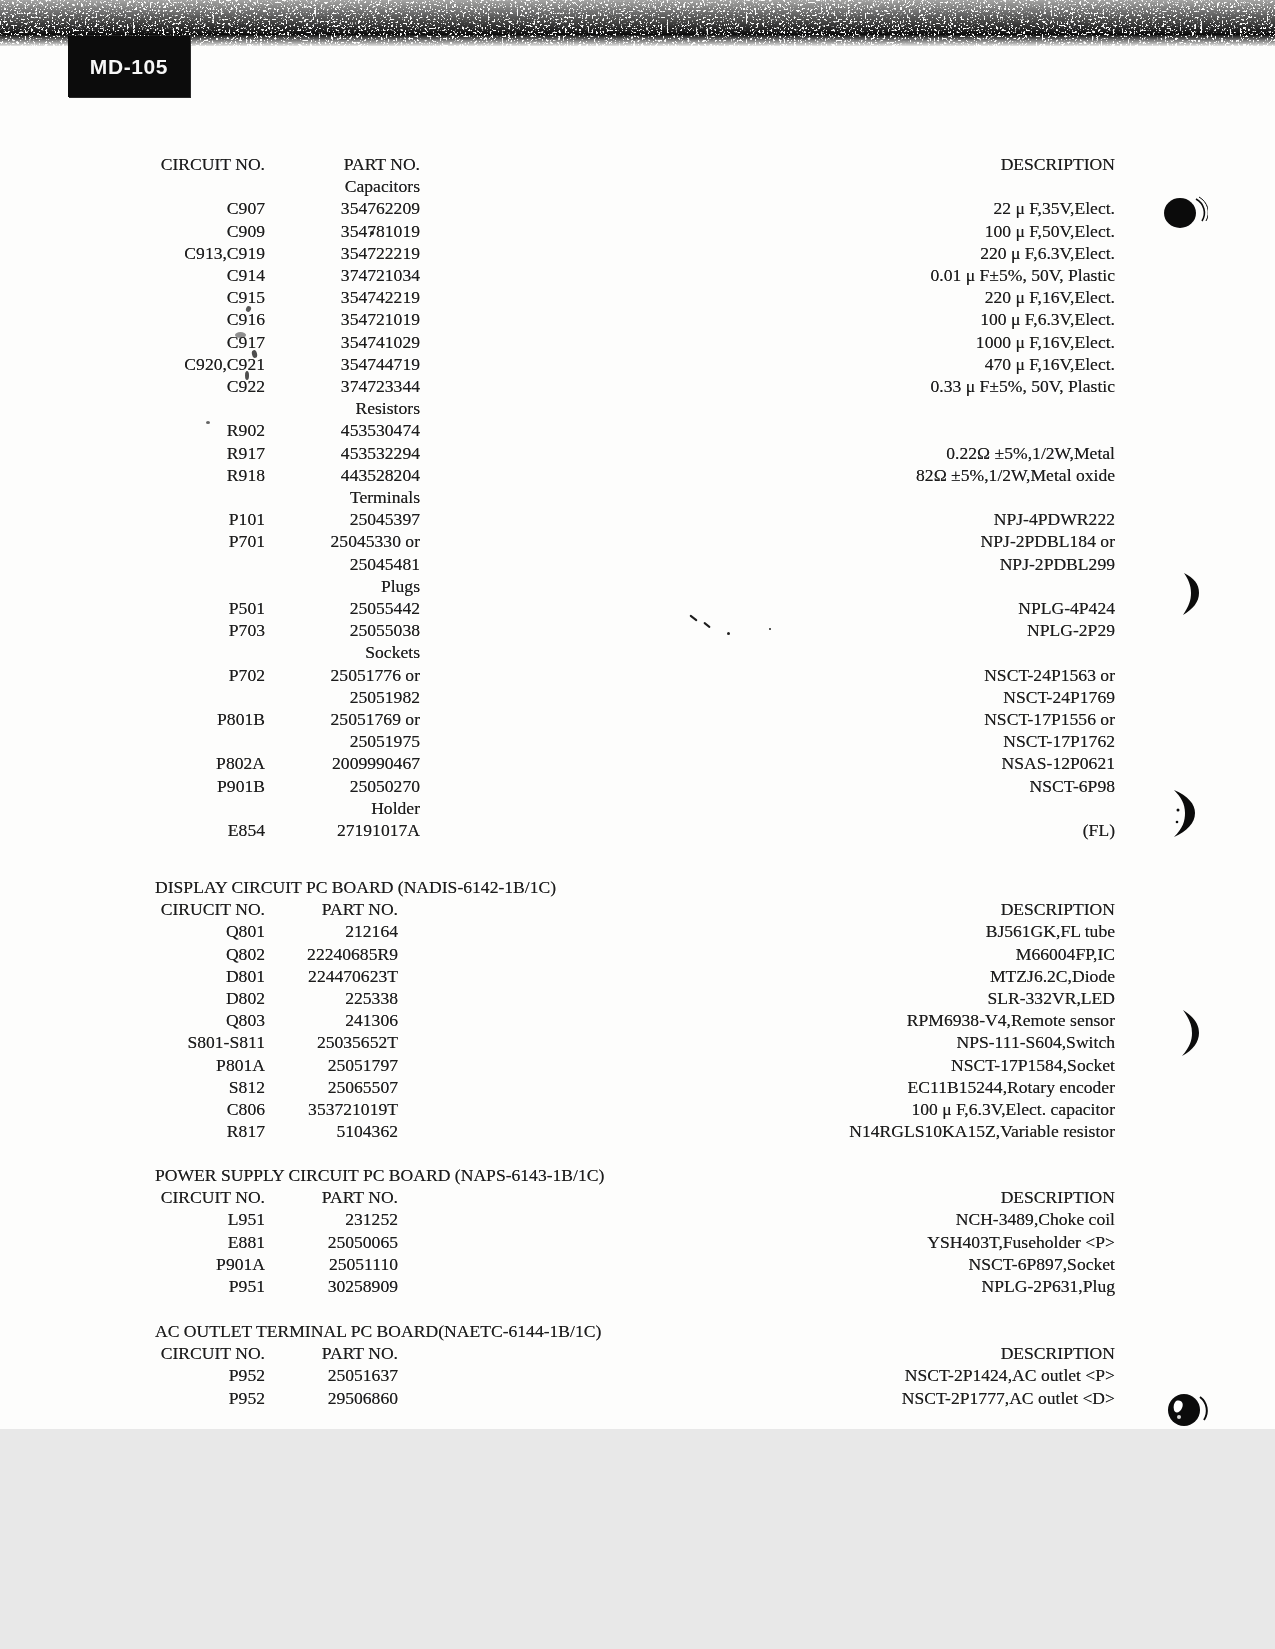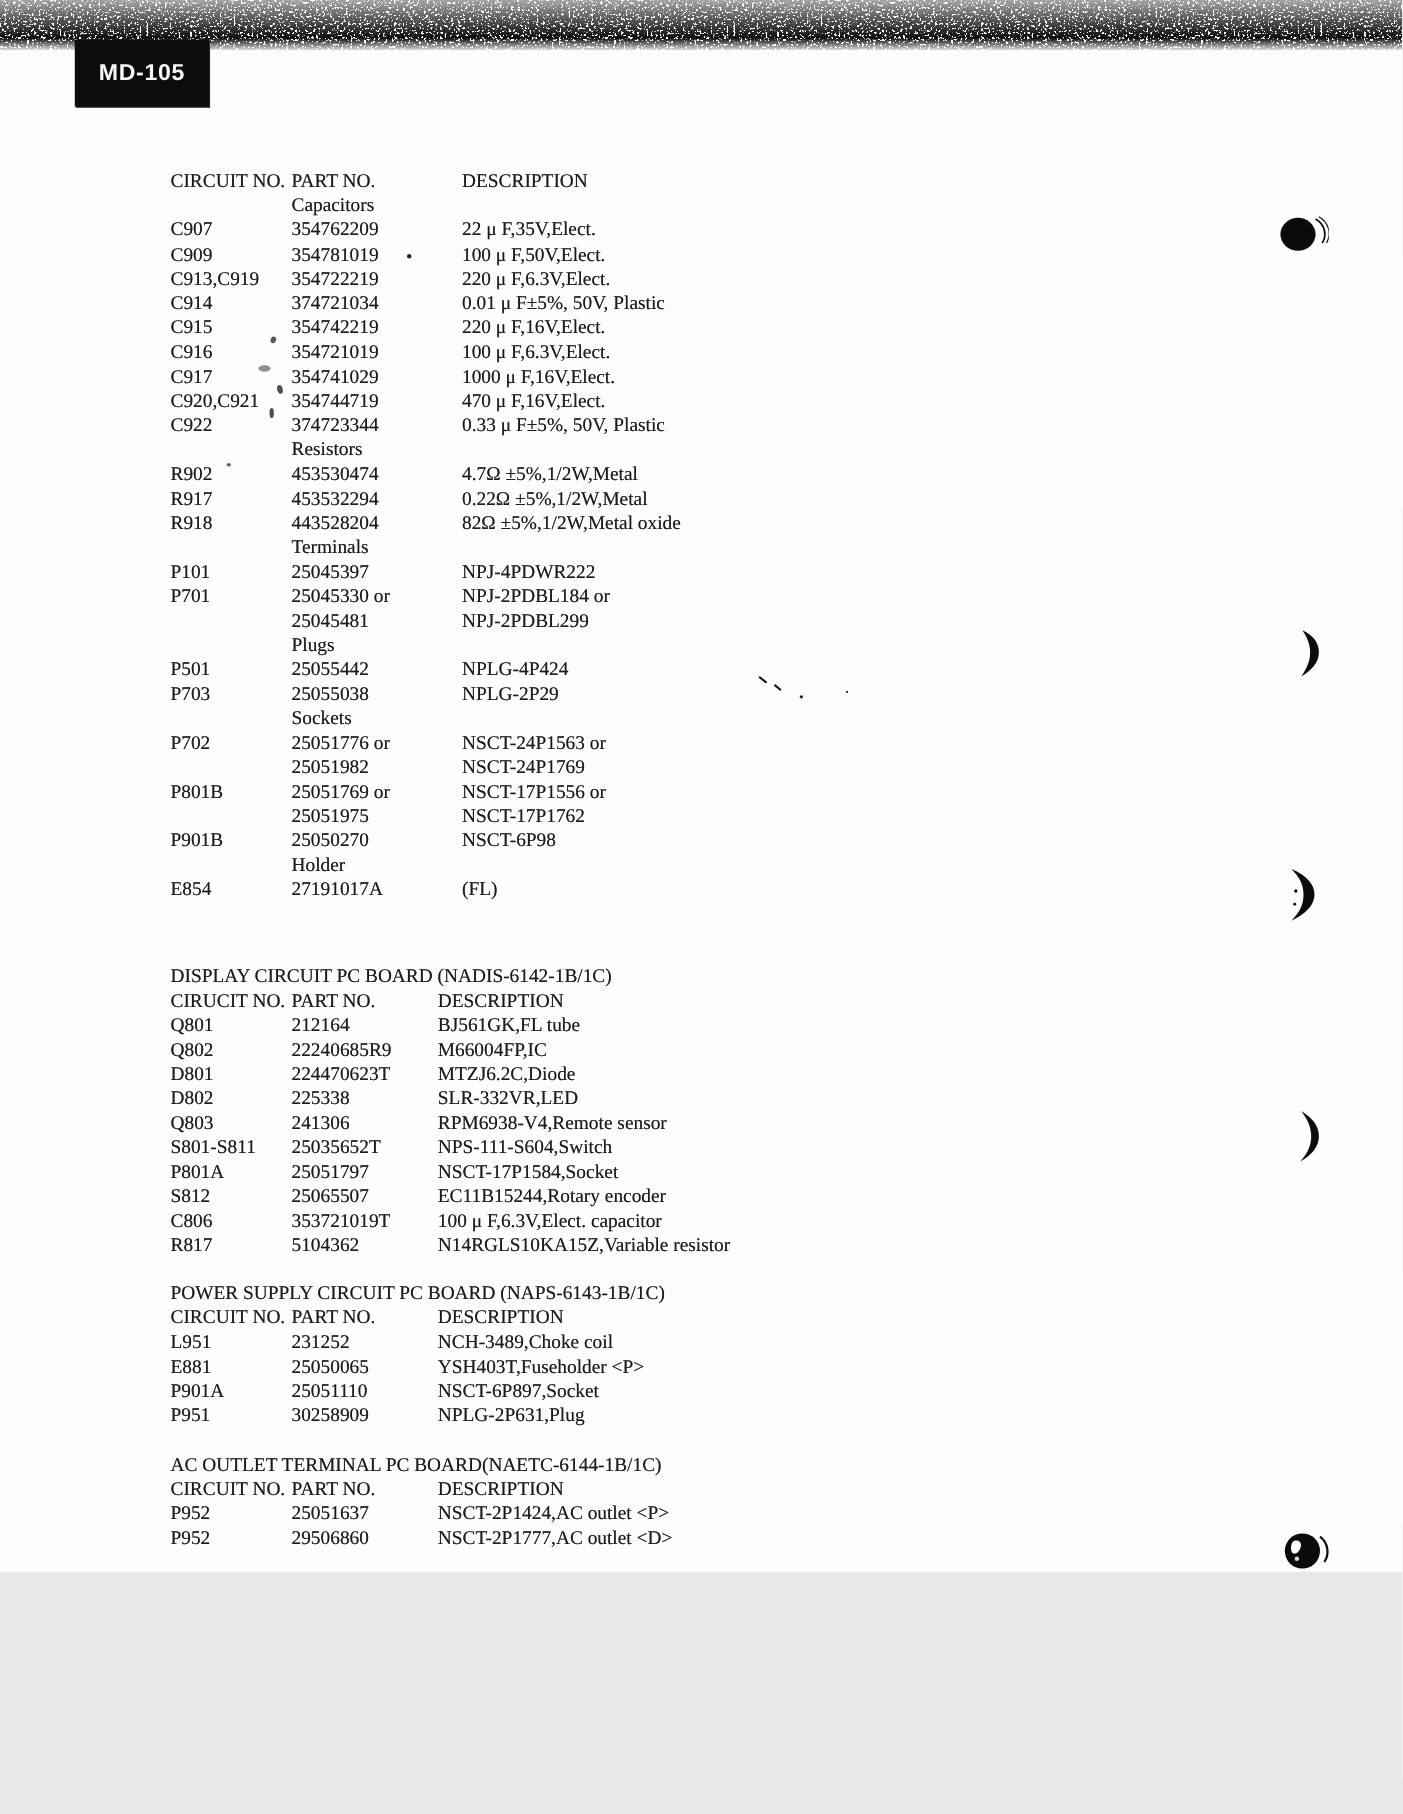--- a/index.html
+++ b/index.html
@@ -12,21 +12,21 @@
   
   .mdlabel{
     position:absolute;left:68px;top:36px;width:122px;height:61px;background:#0c0c0c;
     color:#f7f7f7;display:flex;align-items:center;justify-content:center;
     font-family:"Liberation Sans","DejaVu Sans",sans-serif;font-weight:700;
     font-size:21px;letter-spacing:.6px;box-shadow:1px 1px 0 #2a2a2a;
   }
   
   .plist{position:absolute;left:155px;width:960px;}
   .t0{top:153px}.t1{top:876px}.t2{top:1164px}.t3{top:1320px}
-  .row{display:grid;line-height:22.2px;font-size:17.6px;}
+  .row{display:grid;line-height:22.2px;font-size:17.6px;text-align:right;}
   .t0 .row{grid-template-columns:110px 155px 1fr;}
   .t1 .row,.t2 .row,.t3 .row{grid-template-columns:110px 133px 1fr;}
   .section-title{line-height:22.2px;font-size:17.6px;white-space:nowrap;}
   .c{white-space:nowrap;}
   
   .pagenum{position:absolute;top:1532px;left:0;width:1275px;text-align:right;font-size:25px;letter-spacing:1px;padding-left:24px;}
   .footer{position:absolute;left:10px;top:1618px;font-size:17.5px;color:#4a4a4a;white-space:nowrap;}
   .footer .lnk{color:#2637b8;cursor:pointer;}
   
   .art{position:absolute;}
@@ -118,21 +118,20 @@
           <span class="c">0.33 μ F±5%, 50V, Plastic</span>
         </div>
         <div class="row">
           <span class="c"></span>
           <span class="c">Resistors</span>
           <span class="c"></span>
         </div>
         <div class="row">
           <span class="c">R902</span>
           <span class="c">453530474</span>
-          <span class="c">4.7Ω ±5%,1/2W,Metal</span>
         </div>
         <div class="row">
           <span class="c">R917</span>
           <span class="c">453532294</span>
           <span class="c">0.22Ω ±5%,1/2W,Metal</span>
         </div>
         <div class="row">
           <span class="c">R918</span>
           <span class="c">443528204</span>
           <span class="c">82Ω ±5%,1/2W,Metal oxide</span>
@@ -189,20 +188,25 @@
         </div>
         <div class="row">
           <span class="c">P801B</span>
           <span class="c">25051769 or</span>
           <span class="c">NSCT-17P1556 or</span>
         </div>
         <div class="row">
           <span class="c"></span>
           <span class="c">25051975</span>
           <span class="c">NSCT-17P1762</span>
+        </div>
+        <div class="row">
+          <span class="c">P802A</span>
+          <span class="c">2009990467</span>
+          <span class="c">NSAS-12P0621</span>
         </div>
         <div class="row">
           <span class="c">P901B</span>
           <span class="c">25050270</span>
           <span class="c">NSCT-6P98</span>
         </div>
         <div class="row">
           <span class="c"></span>
           <span class="c">Holder</span>
           <span class="c"></span>

